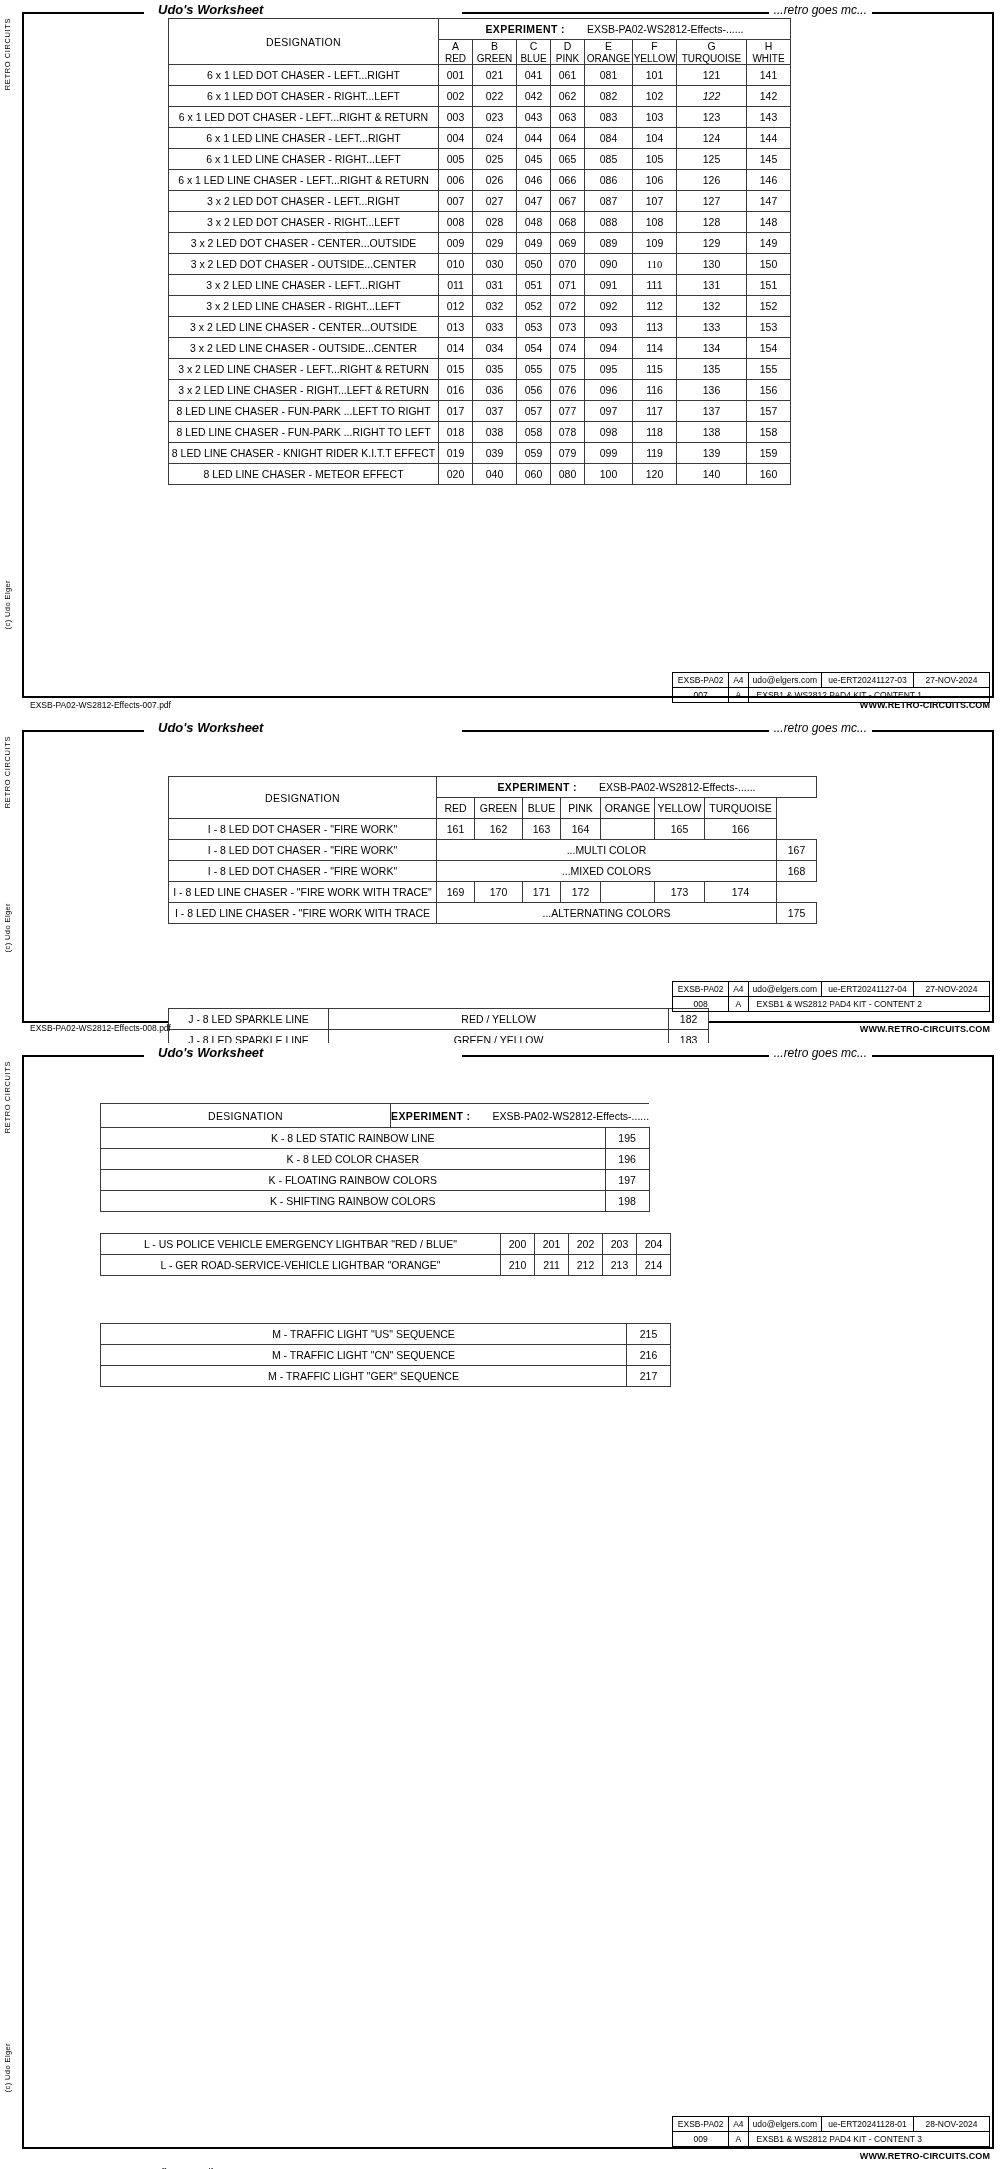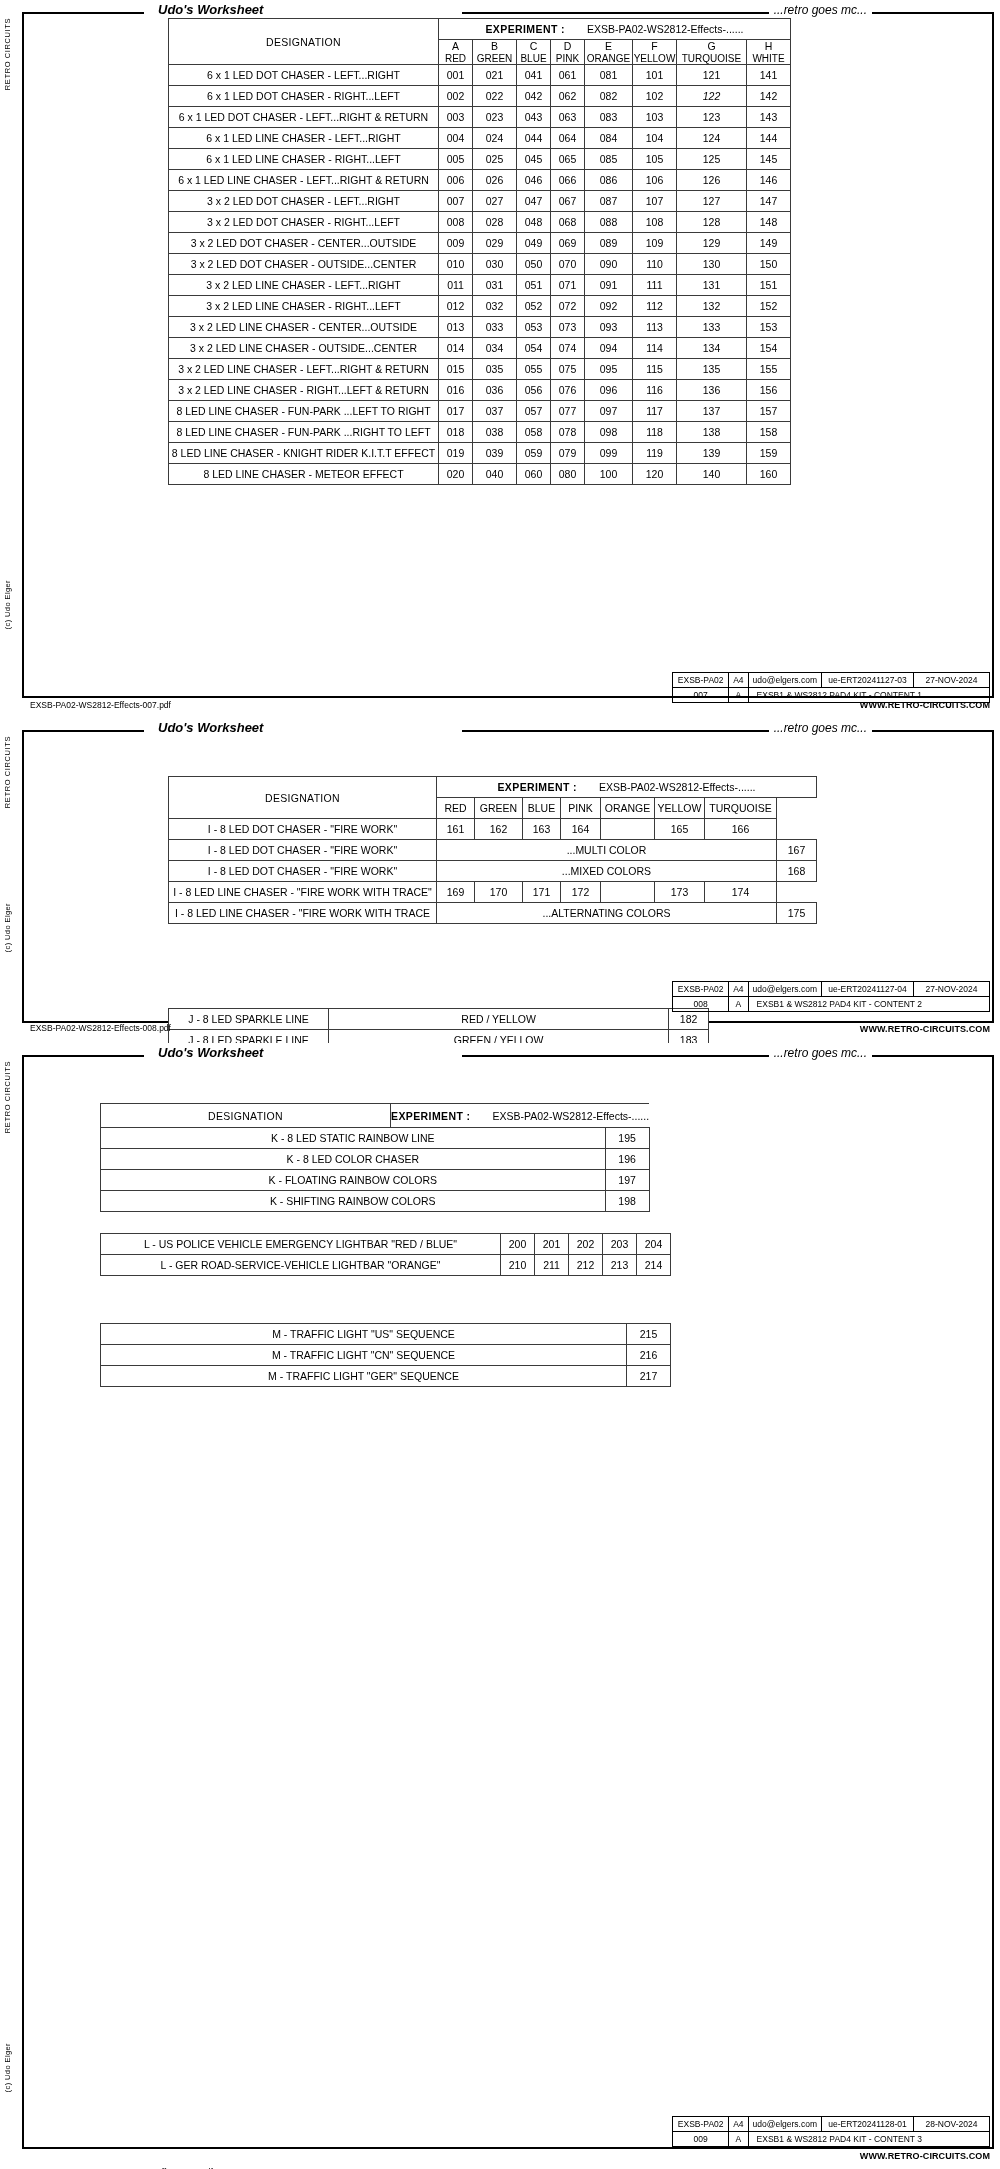--- a/index.html
+++ b/index.html
@@ -247,21 +247,21 @@
           <td class="num" style="width: 70px;">129</td>
           <td class="num" style="width: 44px;">149</td>
         </tr>
         <tr>
           <td class="desig">3 x 2 LED DOT CHASER - OUTSIDE...CENTER</td>
           <td class="num" style="width: 34px;">010</td>
           <td class="num" style="width: 44px;">030</td>
           <td class="num" style="width: 34px;">050</td>
           <td class="num" style="width: 34px;">070</td>
           <td class="num" style="width: 48px;">090</td>
-          <td class="num" style="width: 44px;">110</td>
+          <td class="num" style="width: 44px; font-family: Liberation Serif, serif;">110</td>
           <td class="num" style="width: 70px;">130</td>
           <td class="num" style="width: 44px;">150</td>
         </tr>
         <tr>
           <td class="desig">3 x 2 LED LINE CHASER - LEFT...RIGHT</td>
           <td class="num" style="width: 34px;">011</td>
           <td class="num" style="width: 44px;">031</td>
           <td class="num" style="width: 34px;">051</td>
           <td class="num" style="width: 34px;">071</td>
           <td class="num" style="width: 48px;">091</td>

